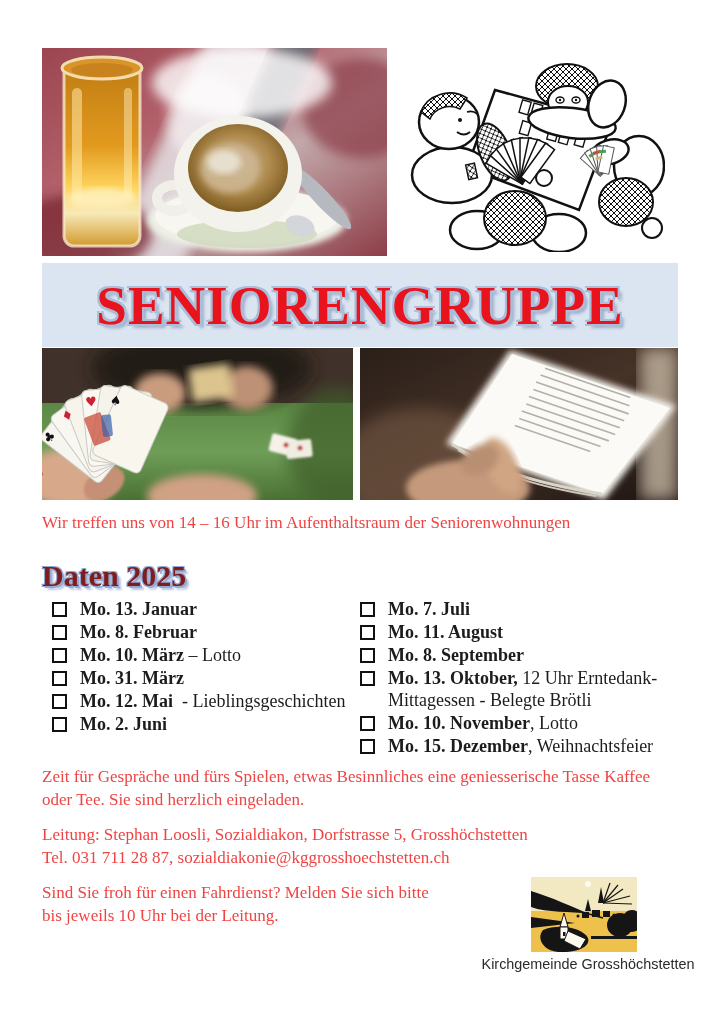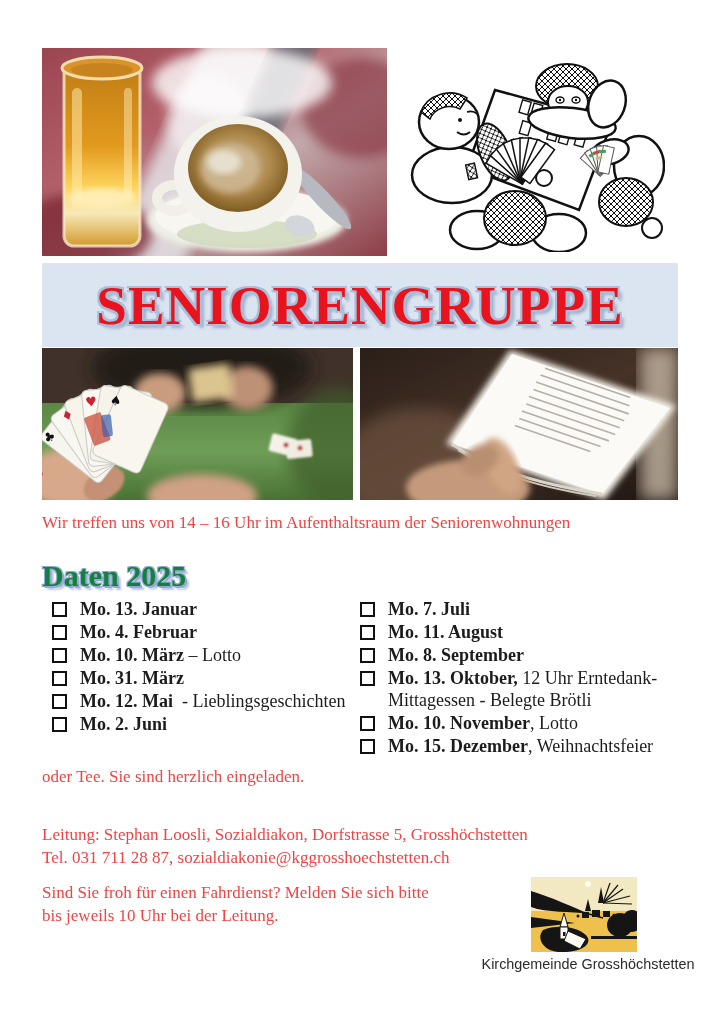--- a/index.html
+++ b/index.html
@@ -8,21 +8,21 @@
   .abs{position:absolute;}
   
   #banner{left:42px;top:263px;width:636px;height:84px;background:#dbe5f1;
           display:flex;align-items:center;justify-content:center;}
   #banner h1{margin:0;font-size:55px;font-weight:bold;letter-spacing:1px;color:#e8131d;
      text-shadow:-2px -2px 0 #aabdd9,2px -2px 0 #aabdd9,-2px 2px 0 #aabdd9,2px 2px 0 #aabdd9,
                  4px 4px 3px rgba(110,130,170,.55);}
   
   .para{font-size:17px;line-height:23px;color:#ef4444;}
   #intro{left:42px;top:511px;width:630px;}
-  #dates-heading{left:42px;top:559px;font-size:30px;font-weight:bold;color:#15803d;
+  #dates-heading{left:42px;top:559px;font-size:30px;font-weight:bold;color:#7f1d1d;
      text-shadow:-1px -1px 0 #93a9d4,1px -1px 0 #93a9d4,-1px 1px 0 #93a9d4,2px 2px 0 #93a9d4,
                  4px 4px 2px rgba(120,145,200,.5);}
   
   .datelist{list-style:none;margin:0;padding:0;font-size:18px;line-height:22px;}
   .datelist li{position:relative;padding-left:30px;margin:0 0 1px 0;white-space:pre-wrap;}
   .cb{position:absolute;left:2px;top:4px;width:11px;height:11px;border:2px solid #111;background:#fff;}
   #datelist-left{left:50px;top:598px;width:305px;font-family:Liberation Serif, serif;}
   #datelist-right{left:358px;top:598px;width:318px;}
   .datelist b{font-weight:bold;}
   #closing{left:42px;top:765px;width:640px;}
@@ -282,37 +282,38 @@
   </div>
 
   <div class="abs para" id="intro">
     <div>Wir treffen uns von 14 – 16 Uhr im Aufenthaltsraum der Seniorenwohnungen</div>
   </div>
 
   <div class="abs" id="dates-heading">Daten 2025</div>
 
   <ul class="abs datelist" id="datelist-left">
     <li><span class="cb"></span><b>Mo. 13. Januar</b><span></span></li>
-    <li><span class="cb"></span><b>Mo. 4. Februar</b><span></span></li>
+    <li><span class="cb"></span><b>Mo. 8. Februar</b><span></span></li>
     <li><span class="cb"></span><b>Mo. 10. März</b><span> – Lotto</span></li>
     <li><span class="cb"></span><b>Mo. 31. März</b><span></span></li>
     <li><span class="cb"></span><b>Mo. 12. Mai</b><span>  - Lieblingsgeschichten</span></li>
     <li><span class="cb"></span><b>Mo. 2. Juni</b><span></span></li>
   </ul>
 
   <ul class="abs datelist" id="datelist-right">
     <li><span class="cb"></span><b>Mo. 7. Juli</b><span></span></li>
     <li><span class="cb"></span><b>Mo. 11. August</b><span></span></li>
     <li><span class="cb"></span><b>Mo. 8. September</b><span></span></li>
     <li><span class="cb"></span><b>Mo. 13. Oktober,</b><span> 12 Uhr Erntedank-Mittagessen - Belegte Brötli</span></li>
     <li><span class="cb"></span><b>Mo. 10. November</b><span>, Lotto</span></li>
     <li><span class="cb"></span><b>Mo. 15. Dezember</b><span>, Weihnachtsfeier</span></li>
   </ul>
 
   <div class="abs para" id="closing">
+    <div>Zeit für Gespräche und fürs Spielen, etwas Besinnliches eine geniesserische Tasse Kaffee</div>
     <div>oder Tee. Sie sind herzlich eingeladen.</div>
   </div>
 
   <div class="abs para" id="contact">
     <div>Leitung: Stephan Loosli, Sozialdiakon, Dorfstrasse 5, Grosshöchstetten</div>
     <div>Tel. 031 711 28 87, sozialdiakonie@kggrosshoechstetten.ch</div>
   </div>
 
   <div class="abs para" id="transport">
     <div>Sind Sie froh für einen Fahrdienst? Melden Sie sich bitte</div>

